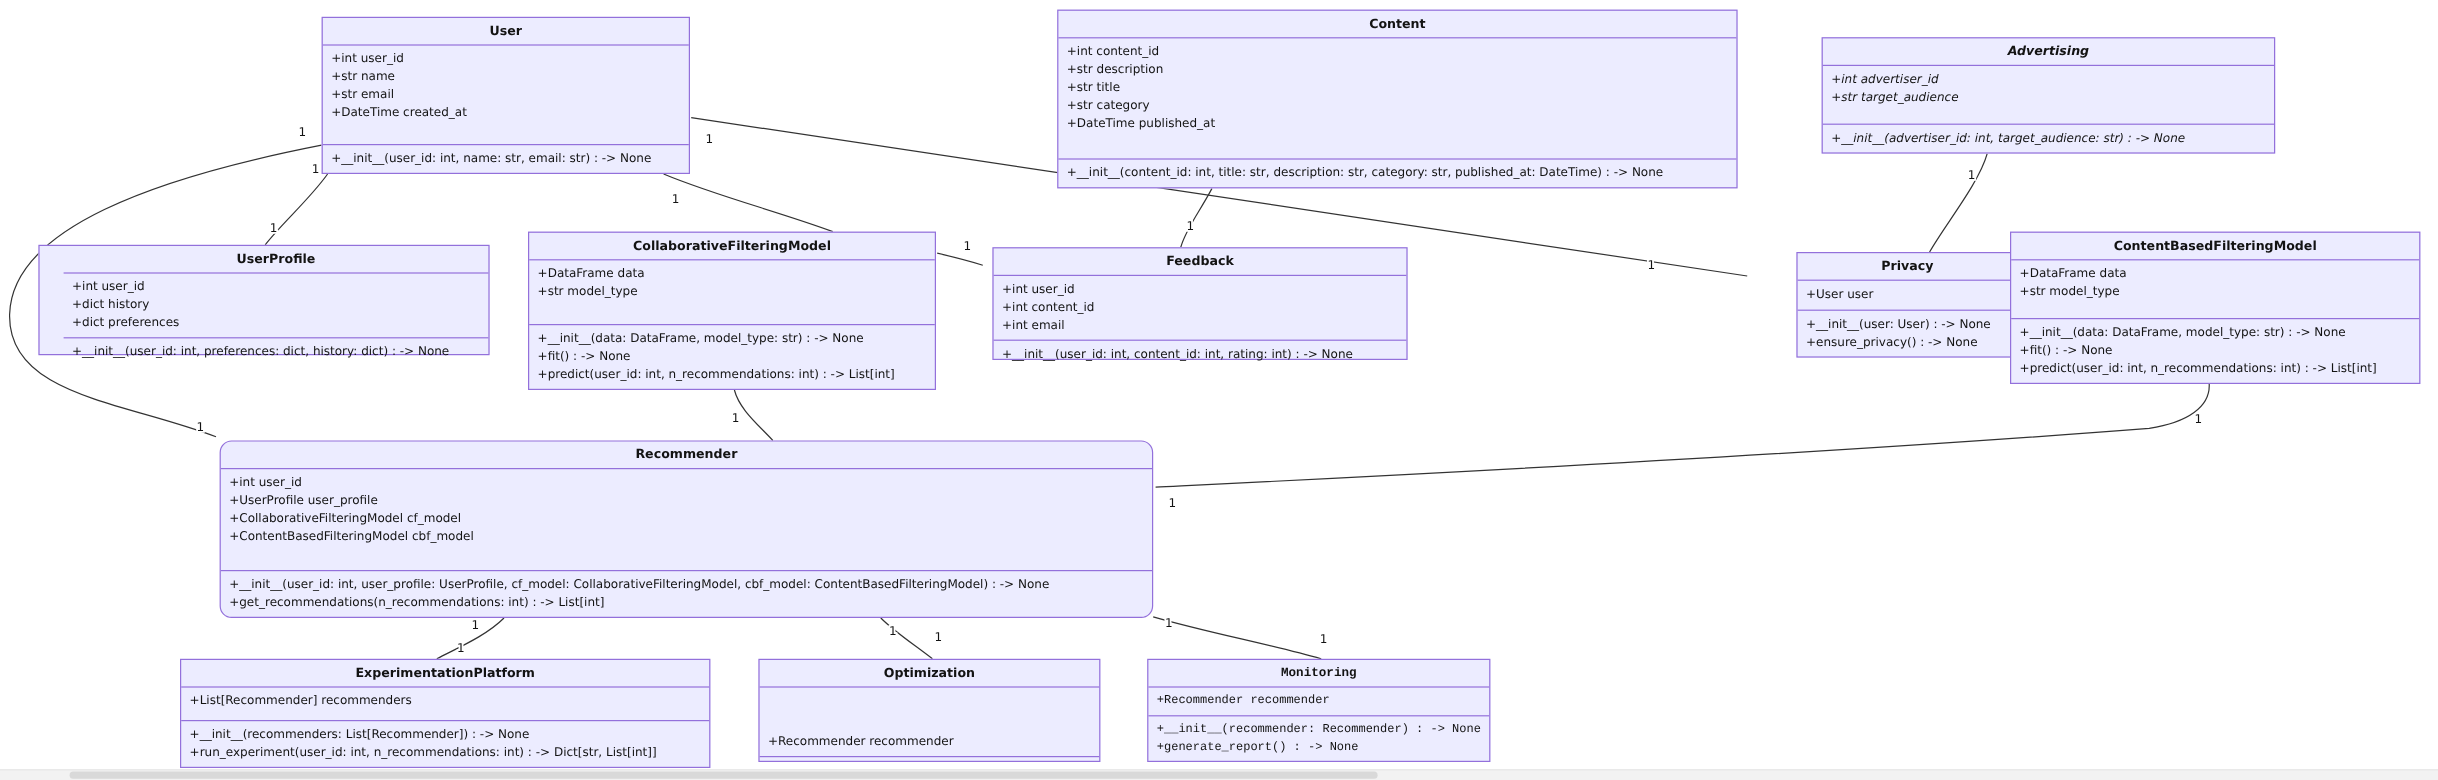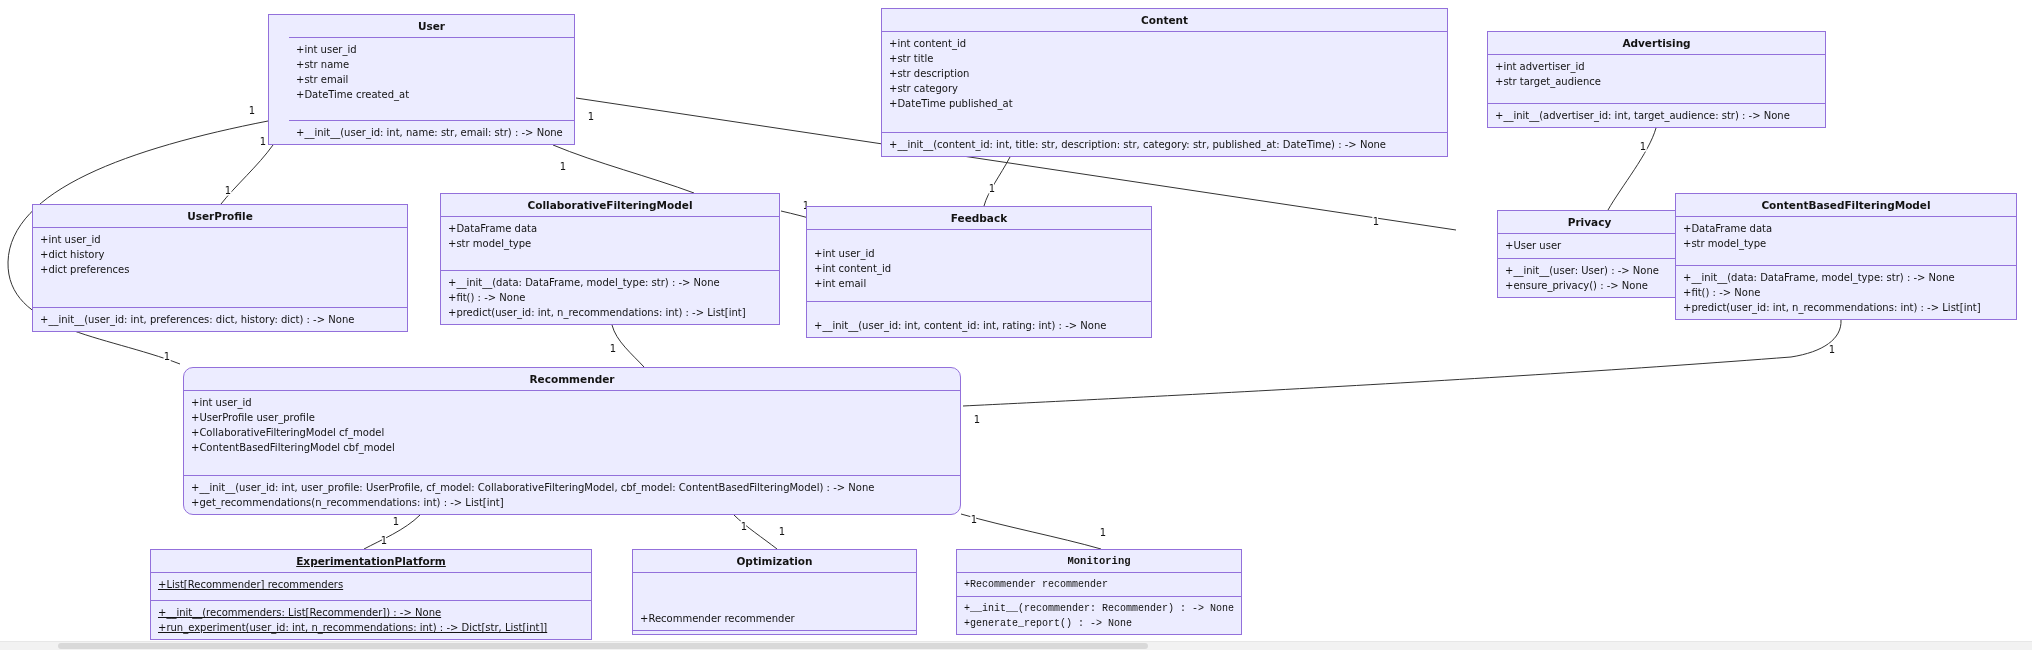--- a/index.html
+++ b/index.html
@@ -68,56 +68,56 @@
       <text x="396" y="524.5">1</text>
       <text x="384" y="543.5">1</text>
       <path d="M 734,515 C 746,527 763,538 777,549"></path>
       <text x="744" y="529.5">1</text>
       <text x="782" y="534.5">1</text>
       <path d="M 961,514 C 1006,527 1059,537 1101,549"></path>
       <text x="974" y="522.5">1</text>
       <text x="1103" y="535.5">1</text>
     </svg>
   <div id="boxes">
-      <div class="class-box" style="left: 268px; top: 14px; width: 307px; height: 131px; padding-left: 20px;">
+      <div class="class-box" style="left: 268px; top: 14px; width: 307px; height: 131px;">
         <div class="class-title">User</div>
         <div class="class-attrs">
           <div>+int user_id</div>
           <div>+str name</div>
           <div>+str email</div>
           <div>+DateTime created_at</div>
         </div>
         <div class="class-methods">
           <div>+__init__(user_id: int, name: str, email: str) : -&gt; None</div>
         </div>
       </div>
       <div class="class-box" style="left: 881px; top: 8px; width: 567px; height: 149px;">
         <div class="class-title">Content</div>
         <div class="class-attrs">
           <div>+int content_id</div>
+          <div>+str description</div>
           <div>+str title</div>
-          <div>+str description</div>
           <div>+str category</div>
           <div>+DateTime published_at</div>
         </div>
         <div class="class-methods">
           <div>+__init__(content_id: int, title: str, description: str, category: str, published_at: DateTime) : -&gt; None</div>
         </div>
       </div>
-      <div class="class-box" style="left: 1487px; top: 31px; width: 339px; height: 97px;">
+      <div class="class-box" style="left: 1518px; top: 31px; width: 378px; height: 97px; font-style: italic;">
         <div class="class-title">Advertising</div>
         <div class="class-attrs">
           <div>+int advertiser_id</div>
           <div>+str target_audience</div>
         </div>
         <div class="class-methods">
           <div>+__init__(advertiser_id: int, target_audience: str) : -&gt; None</div>
         </div>
       </div>
-      <div class="class-box" style="left: 32px; top: 204px; width: 376px; height: 128px;">
+      <div class="class-box" style="left: 32px; top: 204px; width: 376px; height: 92px; padding-left: 20px;">
         <div class="class-title">UserProfile</div>
         <div class="class-attrs">
           <div>+int user_id</div>
           <div>+dict history</div>
           <div>+dict preferences</div>
         </div>
         <div class="class-methods">
           <div>+__init__(user_id: int, preferences: dict, history: dict) : -&gt; None</div>
         </div>
       </div>
@@ -126,21 +126,21 @@
         <div class="class-attrs">
           <div>+DataFrame data</div>
           <div>+str model_type</div>
         </div>
         <div class="class-methods">
           <div>+__init__(data: DataFrame, model_type: str) : -&gt; None</div>
           <div>+fit() : -&gt; None</div>
           <div>+predict(user_id: int, n_recommendations: int) : -&gt; List[int]</div>
         </div>
       </div>
-      <div class="class-box" style="left: 806px; top: 206px; width: 346px; height: 132px; gap: 12px;">
+      <div class="class-box" style="left: 827px; top: 206px; width: 346px; height: 94px;">
         <div class="class-title">Feedback</div>
         <div class="class-attrs">
           <div>+int user_id</div>
           <div>+int content_id</div>
           <div>+int email</div>
         </div>
         <div class="class-methods">
           <div>+__init__(user_id: int, content_id: int, rating: int) : -&gt; None</div>
         </div>
       </div>
@@ -172,21 +172,21 @@
           <div>+int user_id</div>
           <div>+UserProfile user_profile</div>
           <div>+CollaborativeFilteringModel cf_model</div>
           <div>+ContentBasedFilteringModel cbf_model</div>
         </div>
         <div class="class-methods">
           <div>+__init__(user_id: int, user_profile: UserProfile, cf_model: CollaborativeFilteringModel, cbf_model: ContentBasedFilteringModel) : -&gt; None</div>
           <div>+get_recommendations(n_recommendations: int) : -&gt; List[int]</div>
         </div>
       </div>
-      <div class="class-box" style="left: 150px; top: 549px; width: 442px; height: 91px; text-decoration: underline;">
+      <div class="class-box" style="left: 150px; top: 549px; width: 442px; height: 91px;">
         <div class="class-title">ExperimentationPlatform</div>
         <div class="class-attrs">
           <div>+List[Recommender] recommenders</div>
         </div>
         <div class="class-methods">
           <div>+__init__(recommenders: List[Recommender]) : -&gt; None</div>
           <div>+run_experiment(user_id: int, n_recommendations: int) : -&gt; Dict[str, List[int]]</div>
         </div>
       </div>
       <div class="class-box" style="left: 632px; top: 549px; width: 285px; height: 86px; gap: 34px;">

